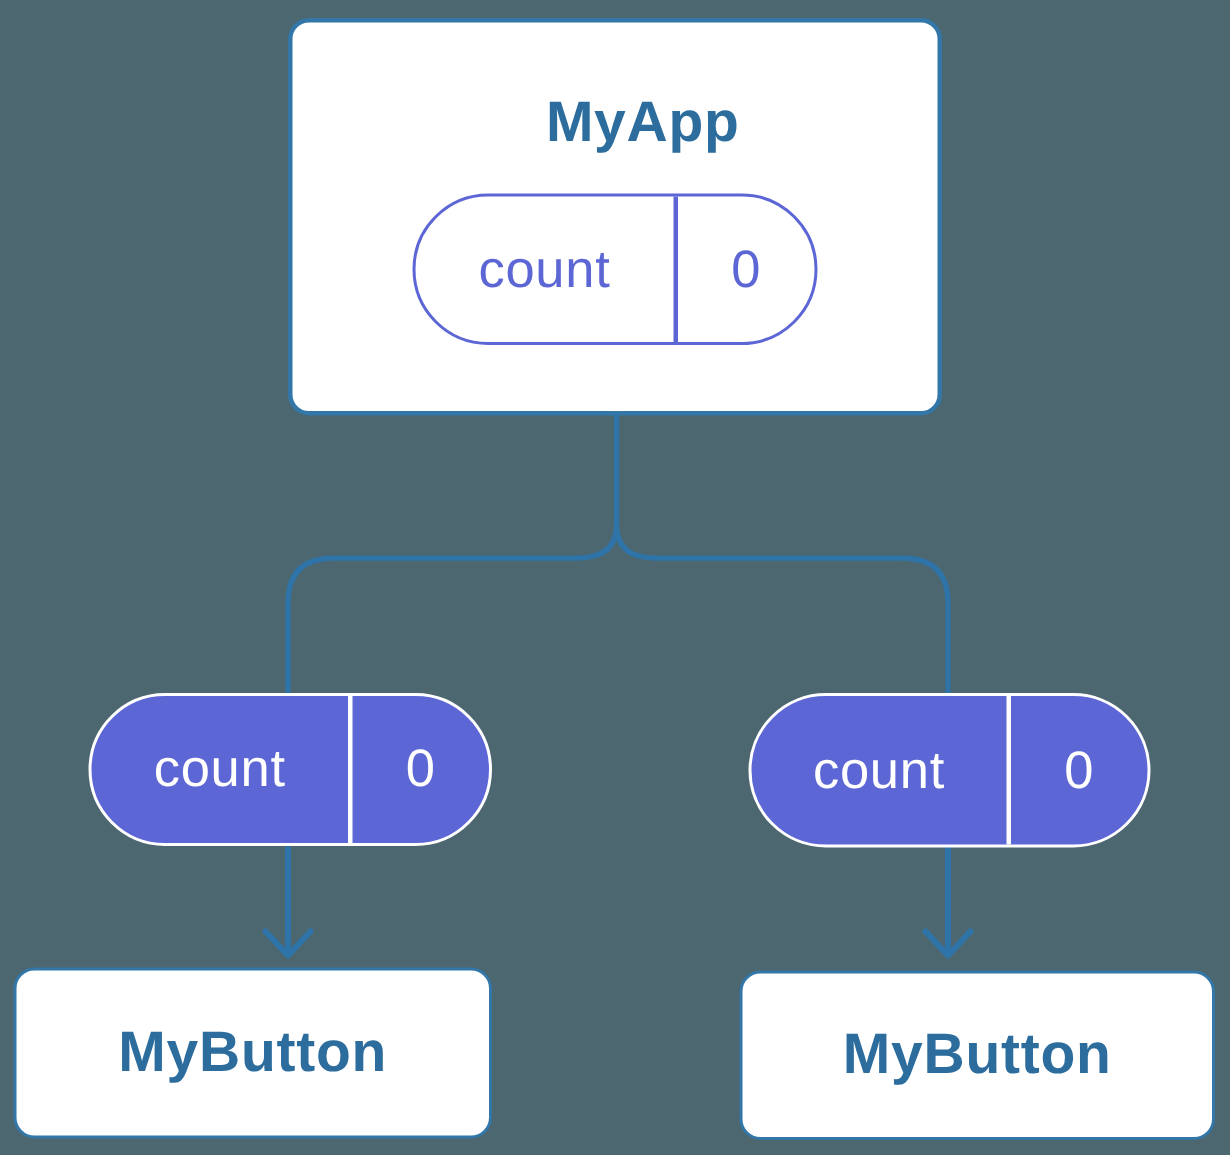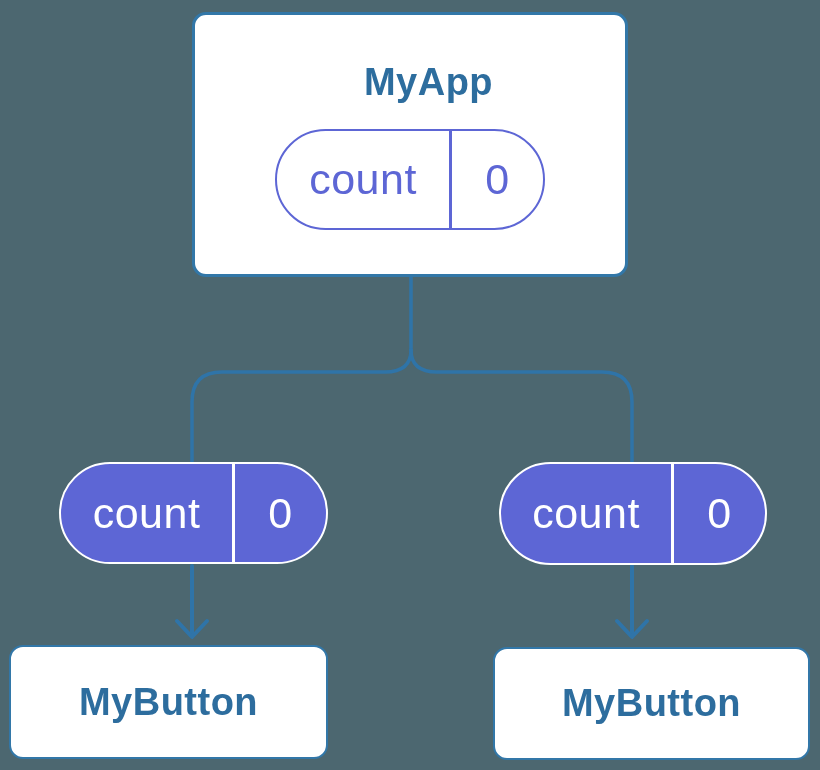--- a/index.html
+++ b/index.html
@@ -59,21 +59,21 @@
     border-width: 2.5px;
   }
   .node-child-left  { left: 9px;   top: 645px; width: 319px; height: 114px; }
   .node-child-right { left: 493px; top: 647px; width: 317px; height: 113px; }
 
   .pill {
     position: absolute;
     display: flex;
     align-items: stretch;
     border-radius: 53px;
-    font-size: 43px;
+    font-size: 35px;
     letter-spacing: 0.5px;
     justify-content: space-between;
   }
   .pill-outline {
     background: #ffffff;
     color: var(--pill-purple, #5d66d5);
     border: 2.5px solid currentColor;
   }
   .pill-filled {
     background: var(--pill-purple, #5d66d5);

